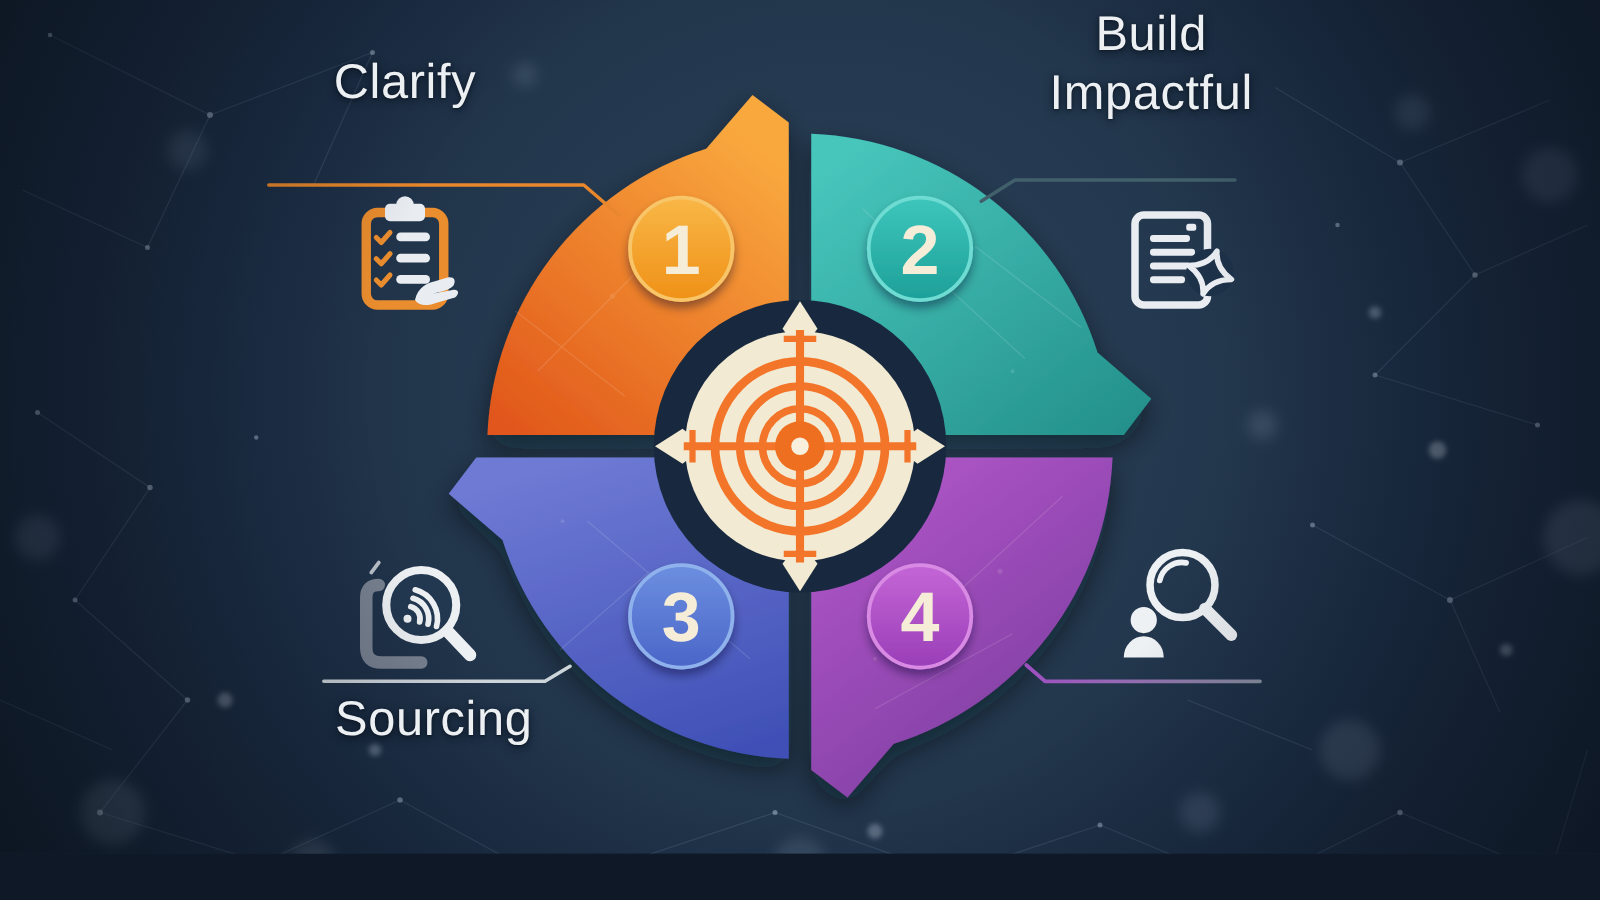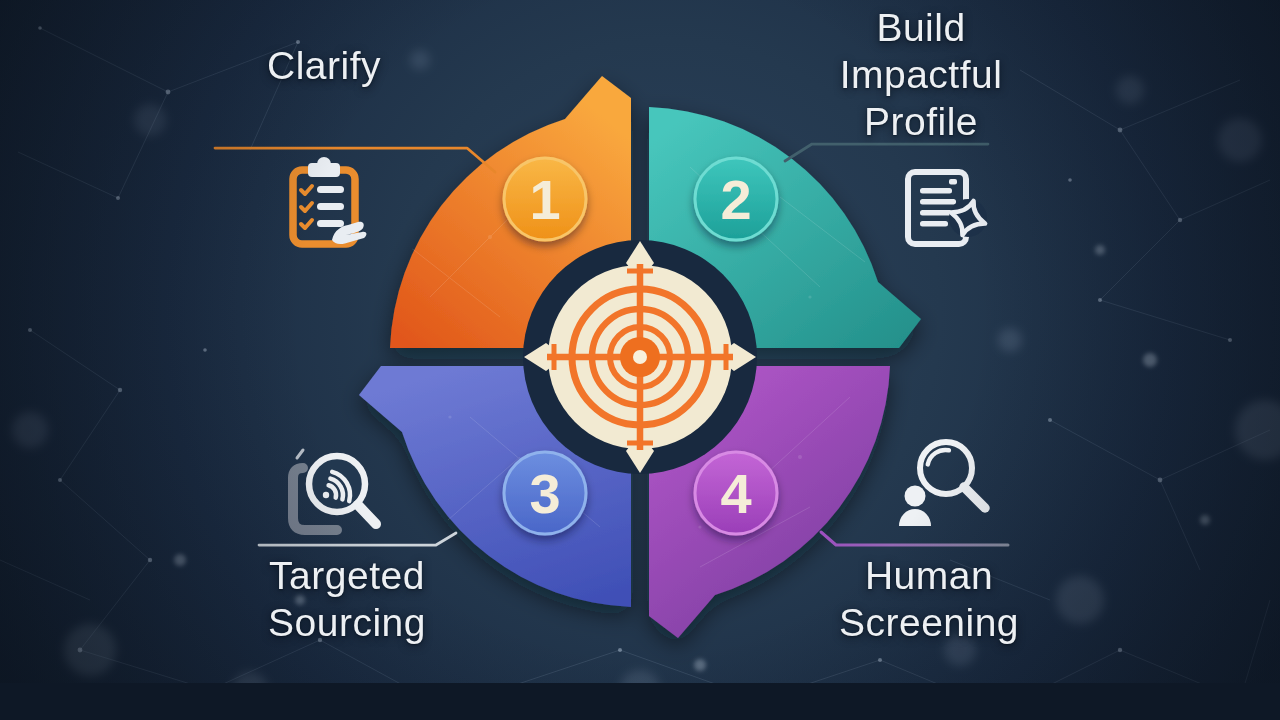--- a/index.html
+++ b/index.html
@@ -299,24 +299,18 @@
     <path d="M1 88 a16 17 0 0 1 32 0 z" fill="#eef1f4"></path>
   </g>
 </svg>
 
   <div class="label" style="left:324px;top:42px">
     <span class="line">Clarify</span>
   </div>
   <div class="label" style="left:921px;top:4px">
     <span class="line">Build</span>
     <span class="line">Impactful</span>
-    <span class="line">Profile</span>
   </div>
   <div class="label" style="left:347px;top:552px">
-    <span class="line">Targeted</span>
     <span class="line">Sourcing</span>
   </div>
-  <div class="label" style="left:929px;top:552px">
-    <span class="line">Human</span>
-    <span class="line">Screening</span>
-  </div>
 
 </div>
 
 </body></html>

